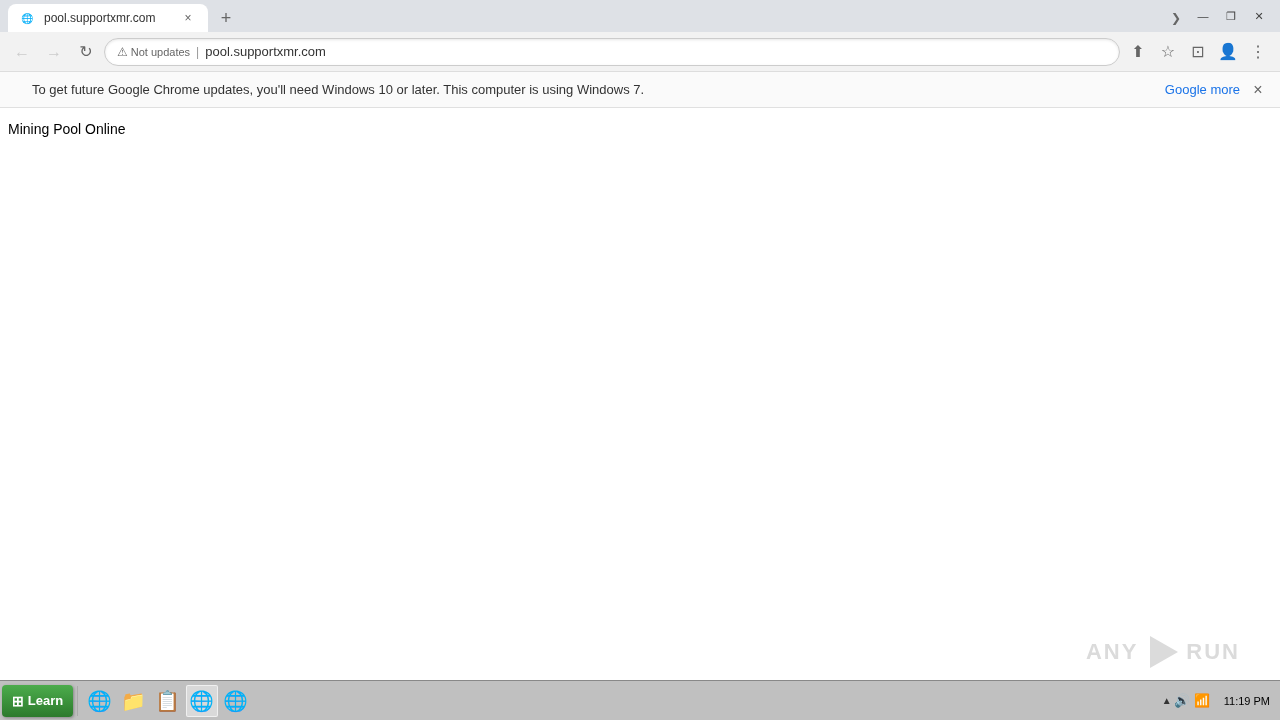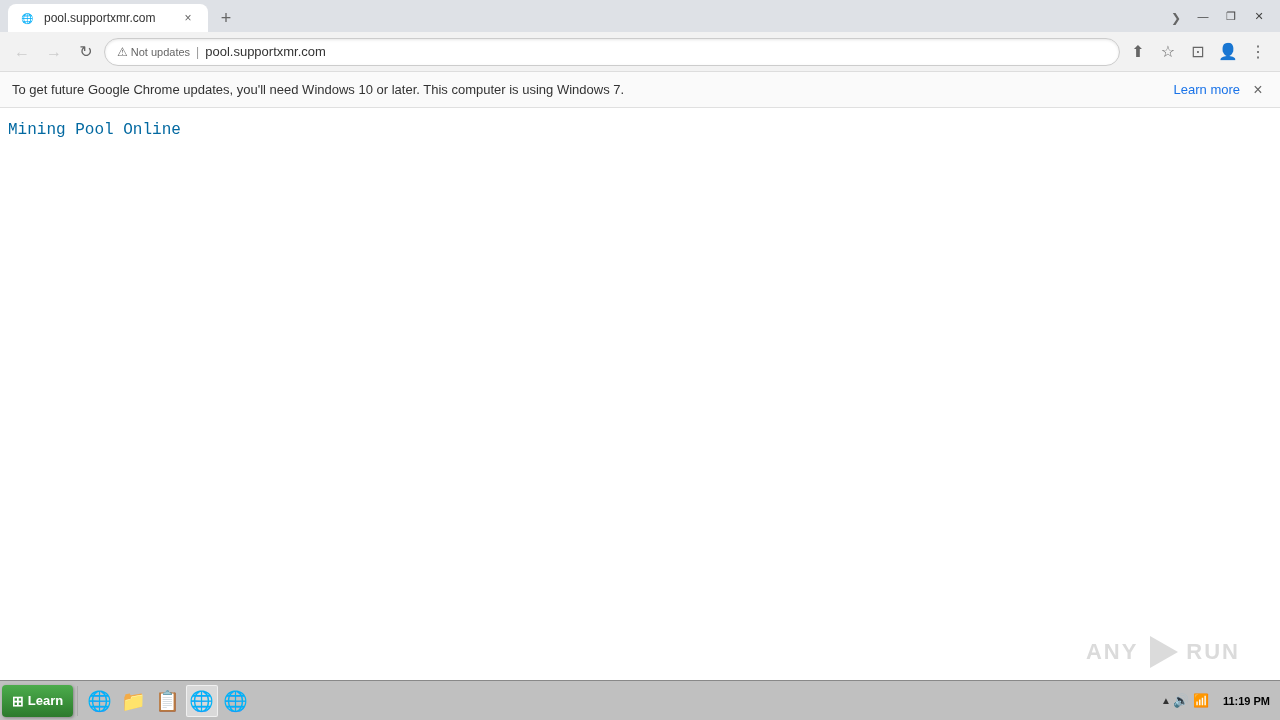--- a/index.html
+++ b/index.html
@@ -163,20 +163,21 @@
       background: #fafafa;
       border-bottom: 1px solid #e0e0e0;
       height: 36px;
       padding: 0 12px;
       font-size: 13px;
       color: #333;
       gap: 8px;
     }
     .infobar-text {
       flex: 1;
+      margin-left: 20px;
     }
     .infobar-link {
       color: #1a73e8;
       cursor: pointer;
       text-decoration: none;
       font-size: 13px;
     }
     .infobar-close {
       width: 20px;
       height: 20px;
@@ -190,23 +191,23 @@
     }
 
     
     .page-content {
       background: #ffffff;
       flex: 1;
       padding: 12px 8px;
       height: calc(720px - 32px - 40px - 36px - 40px);
     }
     .page-text {
-      font-family: Liberation Mono, monospace;
-      font-size: 16px;
-      color: #0369a1;
+      font-family: Liberation Sans, sans-serif;
+      font-size: 14px;
+      color: #000000;
     }
 
     
     .taskbar {
       position: fixed;
       bottom: 0;
       left: 0;
       width: 1280px;
       height: 40px;
       background: #c0c0c0;
@@ -281,21 +282,20 @@
       font-size: 10px;
       color: #333;
       cursor: pointer;
     }
     .clock {
       font-size: 11px;
       color: #000;
       text-align: right;
       padding: 0 4px;
       cursor: pointer;
-      font-weight: bold;
     }
     .notification-area {
       display: flex;
       align-items: center;
       gap: 2px;
       padding: 2px 4px;
     }
 
     
     .watermark {
@@ -356,21 +356,21 @@
     <div class="nav-btn">⬆</div>
     <div class="nav-btn">☆</div>
     <div class="nav-btn">⊡</div>
     <div class="nav-btn">👤</div>
     <div class="nav-btn">⋮</div>
   </div>
 </div>
 
 <div class="infobar">
   <span class="infobar-text">To get future Google Chrome updates, you'll need Windows 10 or later. This computer is using Windows 7.</span>
-  <a class="infobar-link">Learn more</a>
+  <a class="infobar-link">Google more</a>
   <div class="infobar-close">×</div>
 </div>
 
 <div class="page-content">
   <span class="page-text">Mining Pool Online</span>
 </div>
 
 <div class="watermark">
   <span class="watermark-text">ANY</span>
   <svg class="watermark-logo" viewBox="0 0 40 40">

